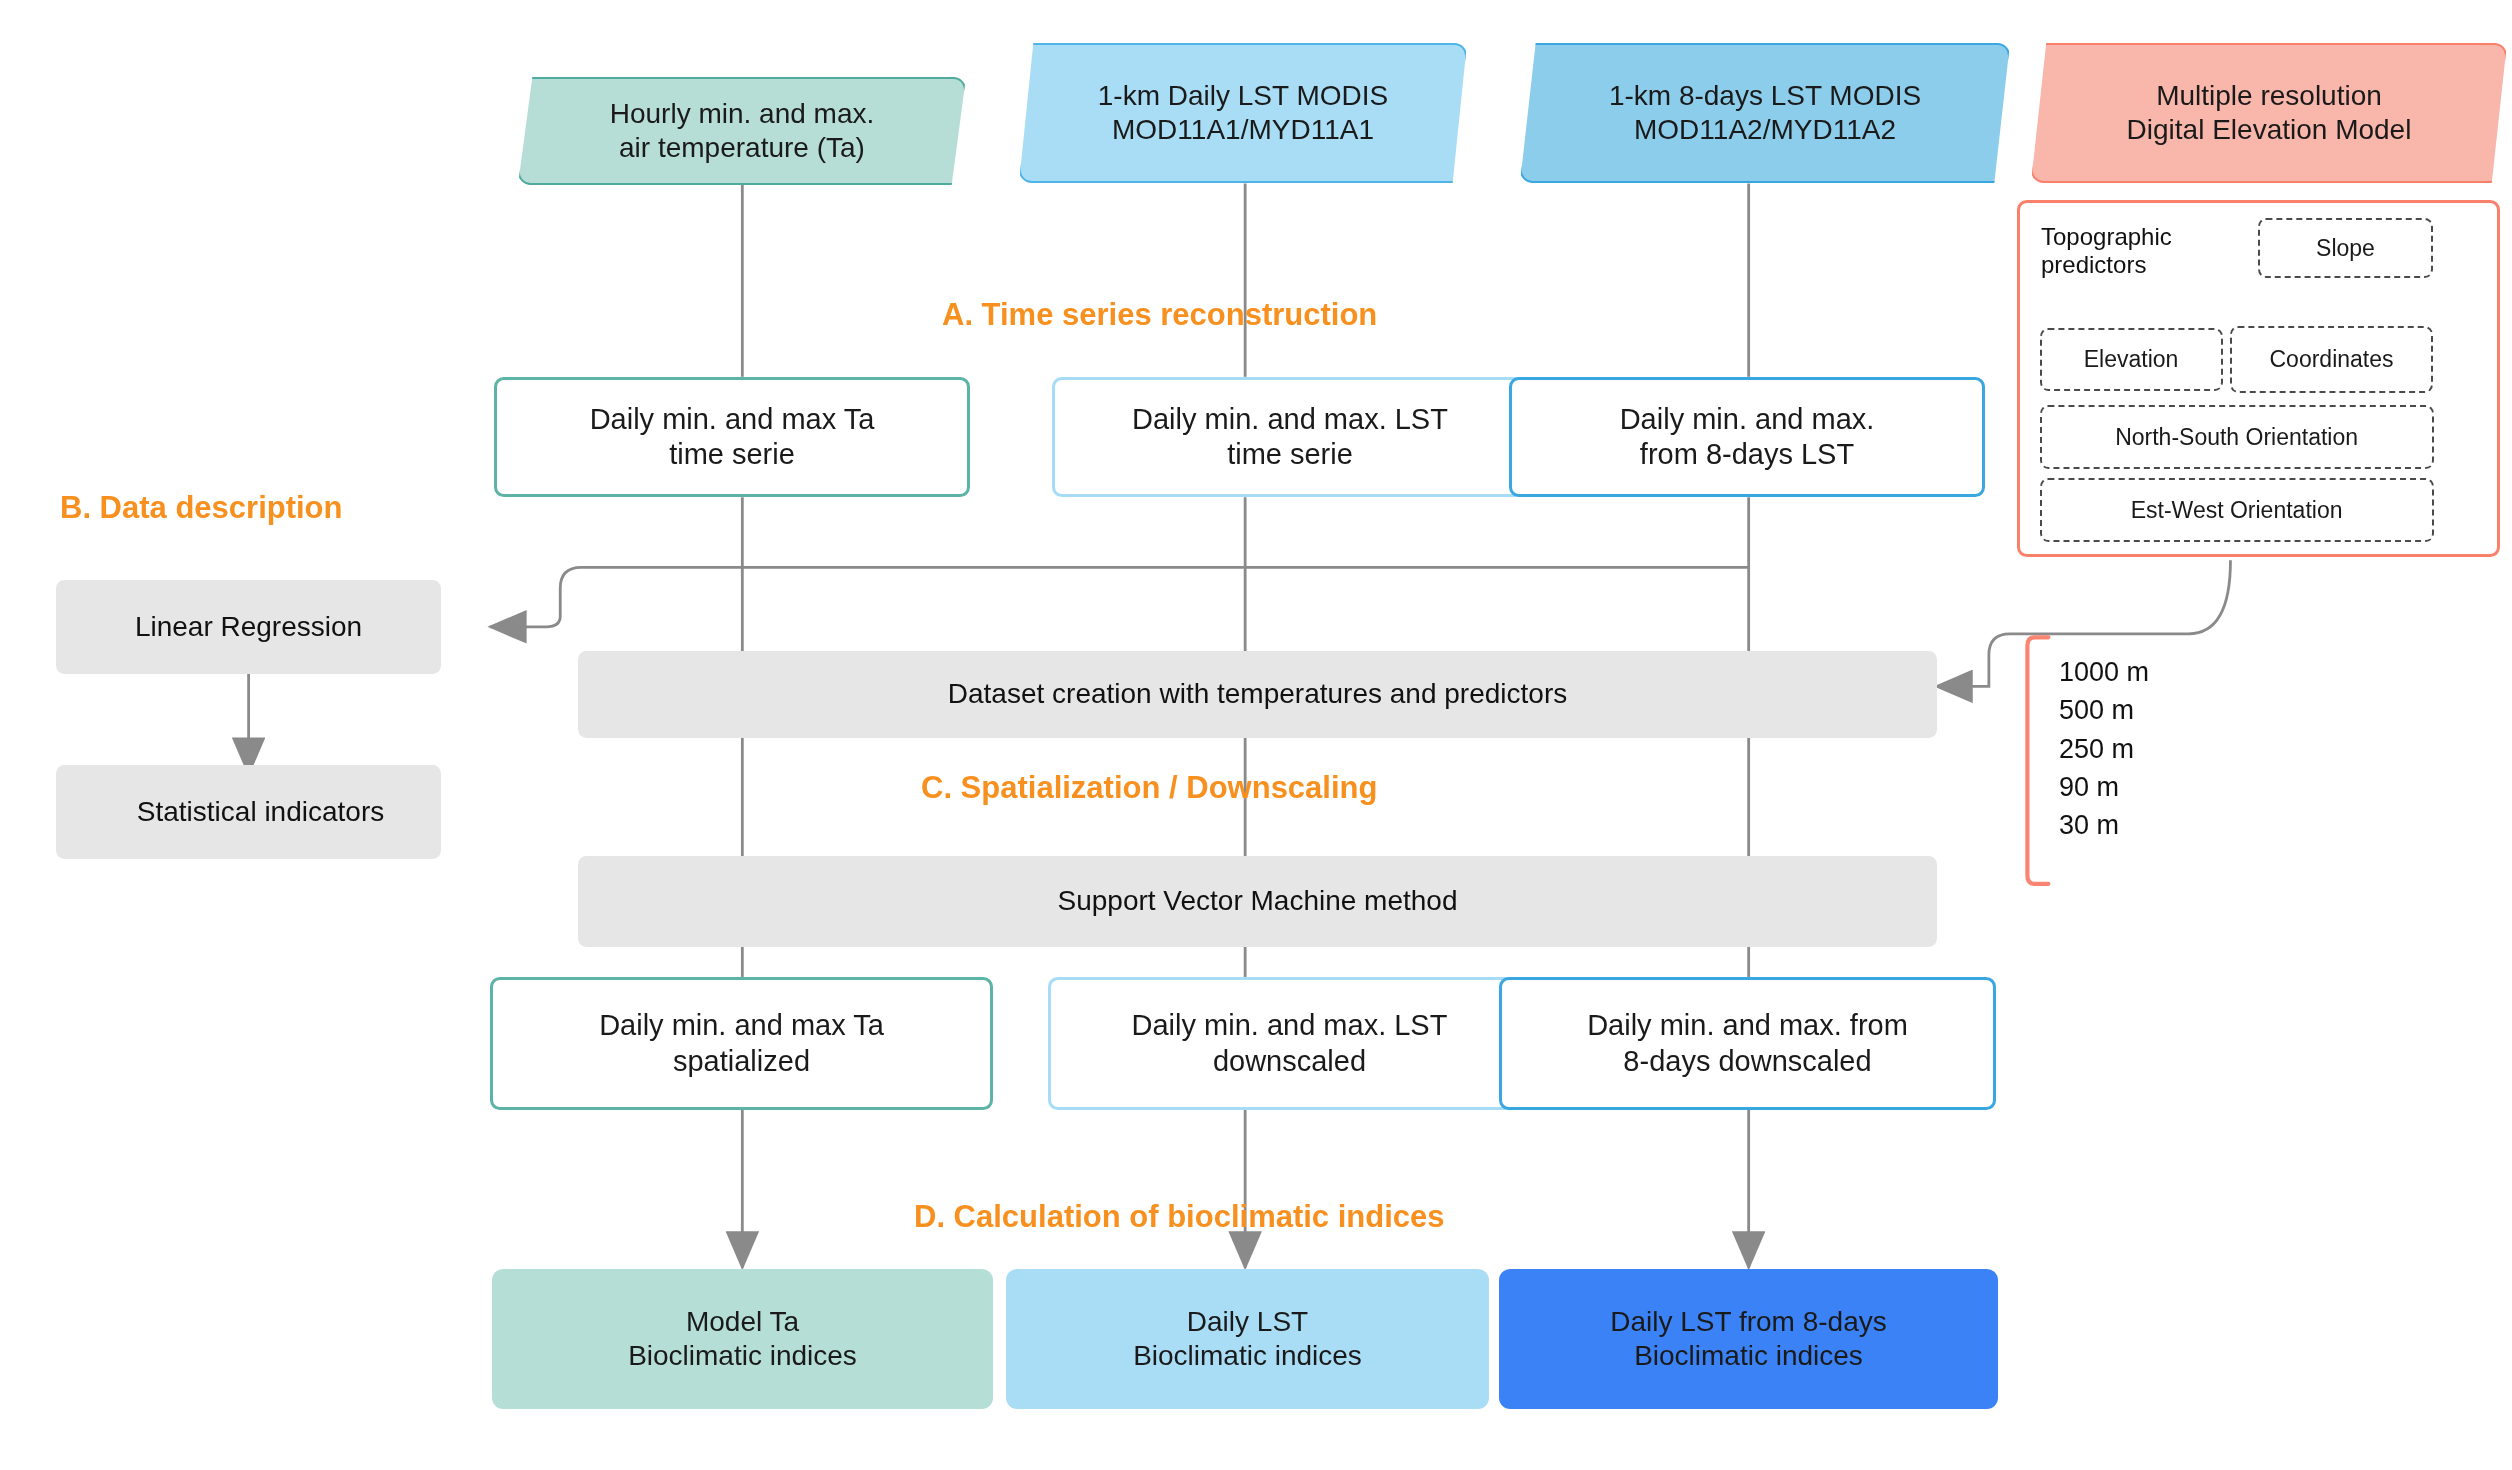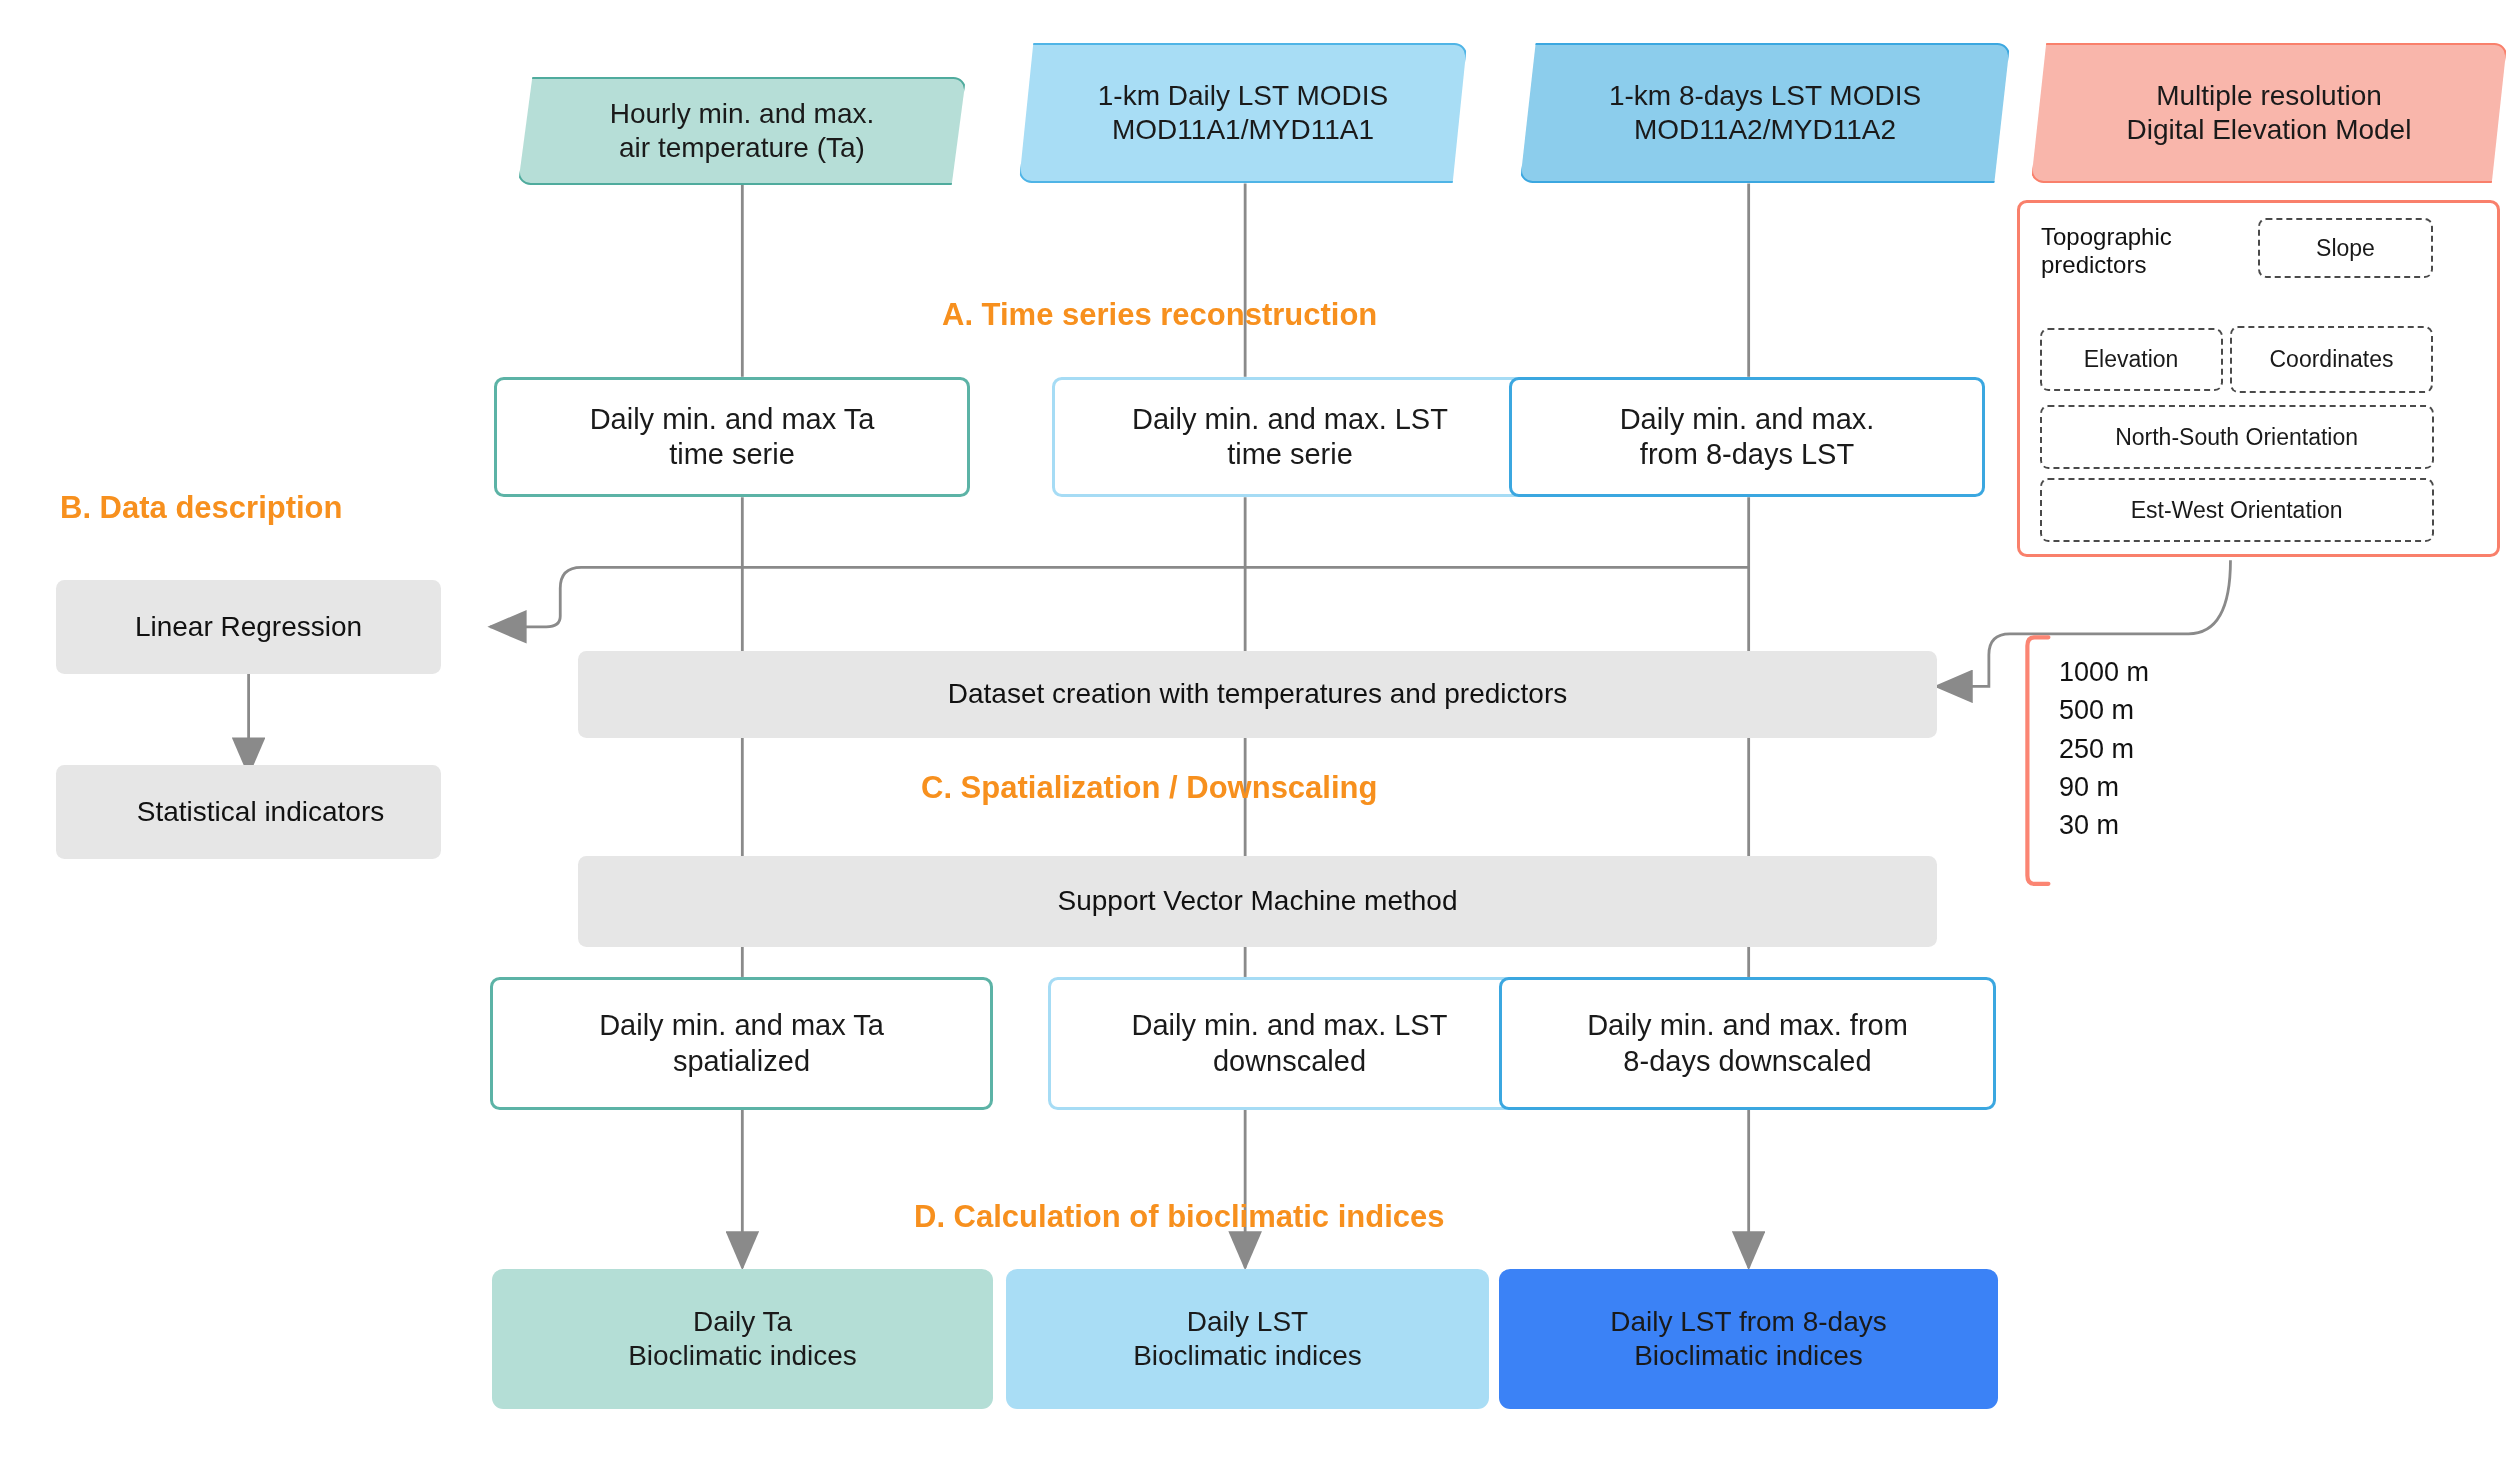--- a/index.html
+++ b/index.html
@@ -220,21 +220,21 @@
 
   <div class="node obox dblue" style="left:1499px;top:977px;width:497px;height:133px;">
     <div>
       <div>Daily min. and max. from</div>
       <div>8-days downscaled</div>
     </div>
   </div>
 
   <div class="node fbox teal" style="left:492px;top:1269px;width:501px;height:140px;">
     <div>
-      <div>Daily Ta</div>
+      <div>Model Ta</div>
       <div>Bioclimatic indices</div>
     </div>
   </div>
 
   <div class="node fbox lblue" style="left:1006px;top:1269px;width:483px;height:140px;">
     <div>
       <div>Daily LST</div>
       <div>Bioclimatic indices</div>
     </div>
   </div>

